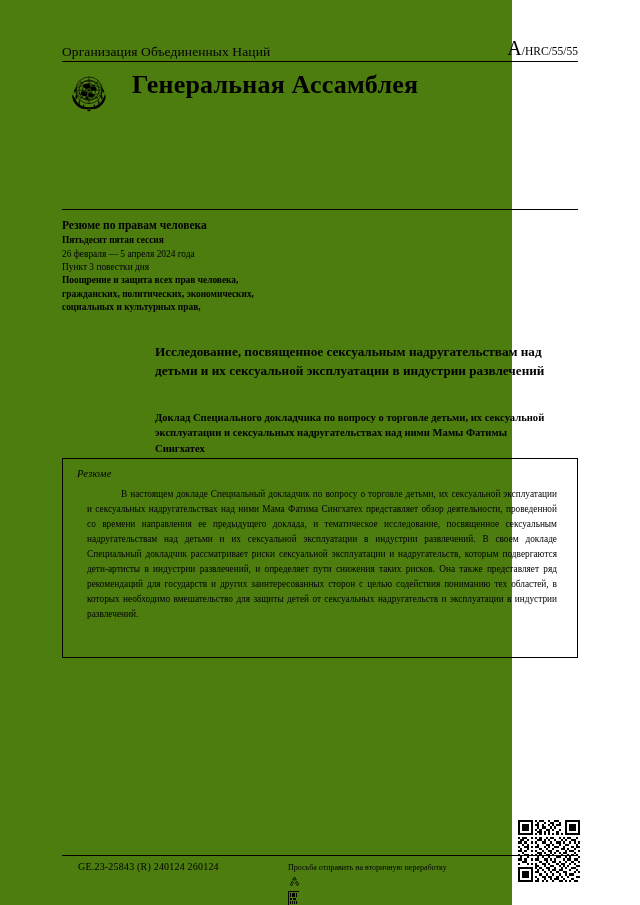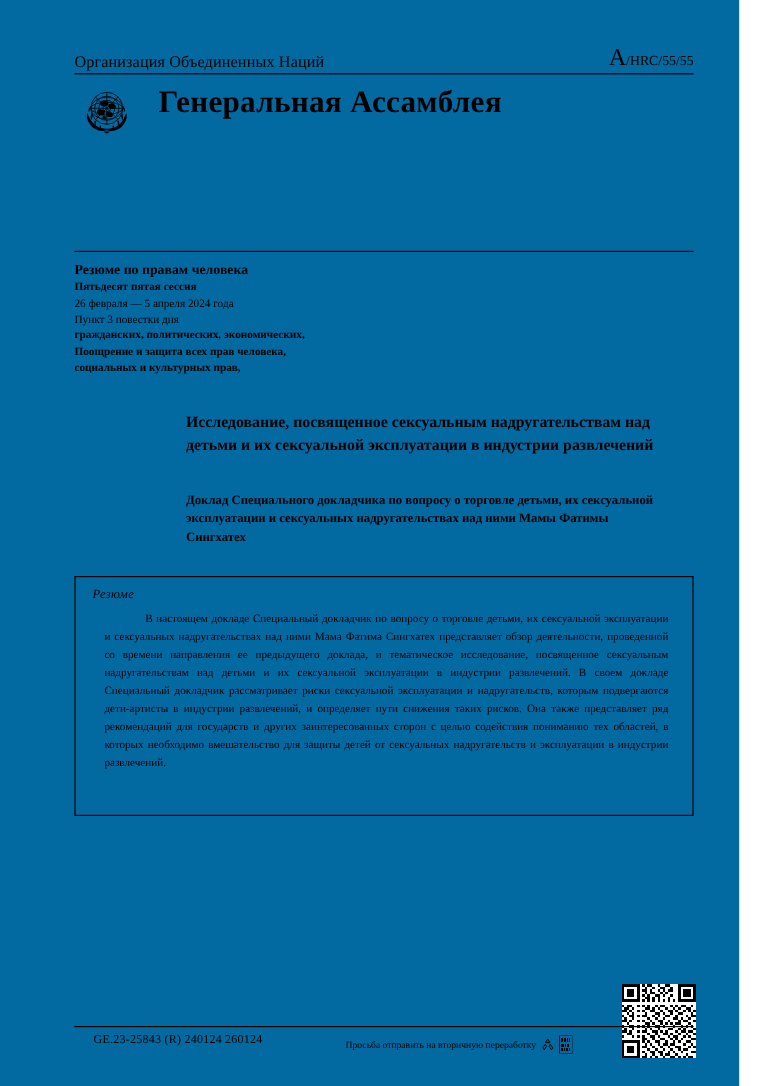--- a/index.html
+++ b/index.html
@@ -11,23 +11,23 @@
     width: 640px;
     height: 905px;
     font-family: "Liberation Serif", "DejaVu Serif", serif;
     color: #000000;
     position: relative;
     overflow: hidden;
   }
   .page {
     position: absolute;
     left: 0; top: 0;
-    width: 616px;
+    width: 512px;
     height: 905px;
-    background: #0369a1;
+    background: #4d7c0f;
   }
 
   
   .masthead {
     position: absolute;
     left: 62px;
     top: 36px;
     width: 516px;
   }
   .masthead-top {
@@ -139,21 +139,21 @@
     width: 395px;
     font-size: 10.6px;
     font-weight: bold;
     line-height: 1.46;
   }
 
   
   .summary-box {
     position: absolute;
     left: 62px;
-    top: 480px;
+    top: 458px;
     width: 516px;
     height: 200px;
     border: 0.9px solid #000;
     box-sizing: border-box;
   }
   .summary-label {
     position: absolute;
     left: 14px;
     top: 9px;
     font-style: italic;
@@ -188,22 +188,23 @@
     white-space: nowrap;
     letter-spacing: 0.2px;
   }
   .footer-center {
     position: absolute;
     left: 288px;
     top: 863px;
     font-size: 8px;
     white-space: nowrap;
     display: flex;
-    align-items: center;
+    align-items: flex-start;
     gap: 3px;
+    flex-direction: column;
   }
   .recycle-icon { width: 13px; height: 13px; display: block; }
   .barcode-mini { width: 11px; height: 15px; display: block; }
 
   .qr-wrap {
     position: absolute;
     left: 518px;
     top: 820px;
     width: 62px;
     height: 62px;
@@ -265,22 +266,22 @@
 
     </div>
   </div>
 
   <div class="session-rule"></div>
   <div class="session-block">
     <div class="s-council">Резюме по правам человека</div>
     <div class="s-session">Пятьдесят пятая сессия</div>
     <div class="s-plain">26 февраля — 5 апреля 2024 года</div>
     <div class="s-plain">Пункт 3 повестки дня</div>
+    <div class="s-item-bold">Поощрение и защита всех прав человека,</div>
     <div class="s-item-bold">гражданских, политических, экономических,</div>
-    <div class="s-item-bold">Поощрение и защита всех прав человека,</div>
     <div class="s-item-bold">социальных и культурных прав,</div>
   </div>
 
   <div class="title-block">
     <h1 class="main-title">Исследование, посвященное сексуальным надругательствам над детьми и их сексуальной эксплуатации в индустрии развлечений</h1>
   </div>
   <div class="sub-title">Доклад Специального докладчика по вопросу о торговле детьми, их сексуальной эксплуатации и сексуальных надругательствах над ними Мамы Фатимы Сингхатех</div>
 
   <div class="summary-box">
     <div class="summary-label">Резюме</div>

